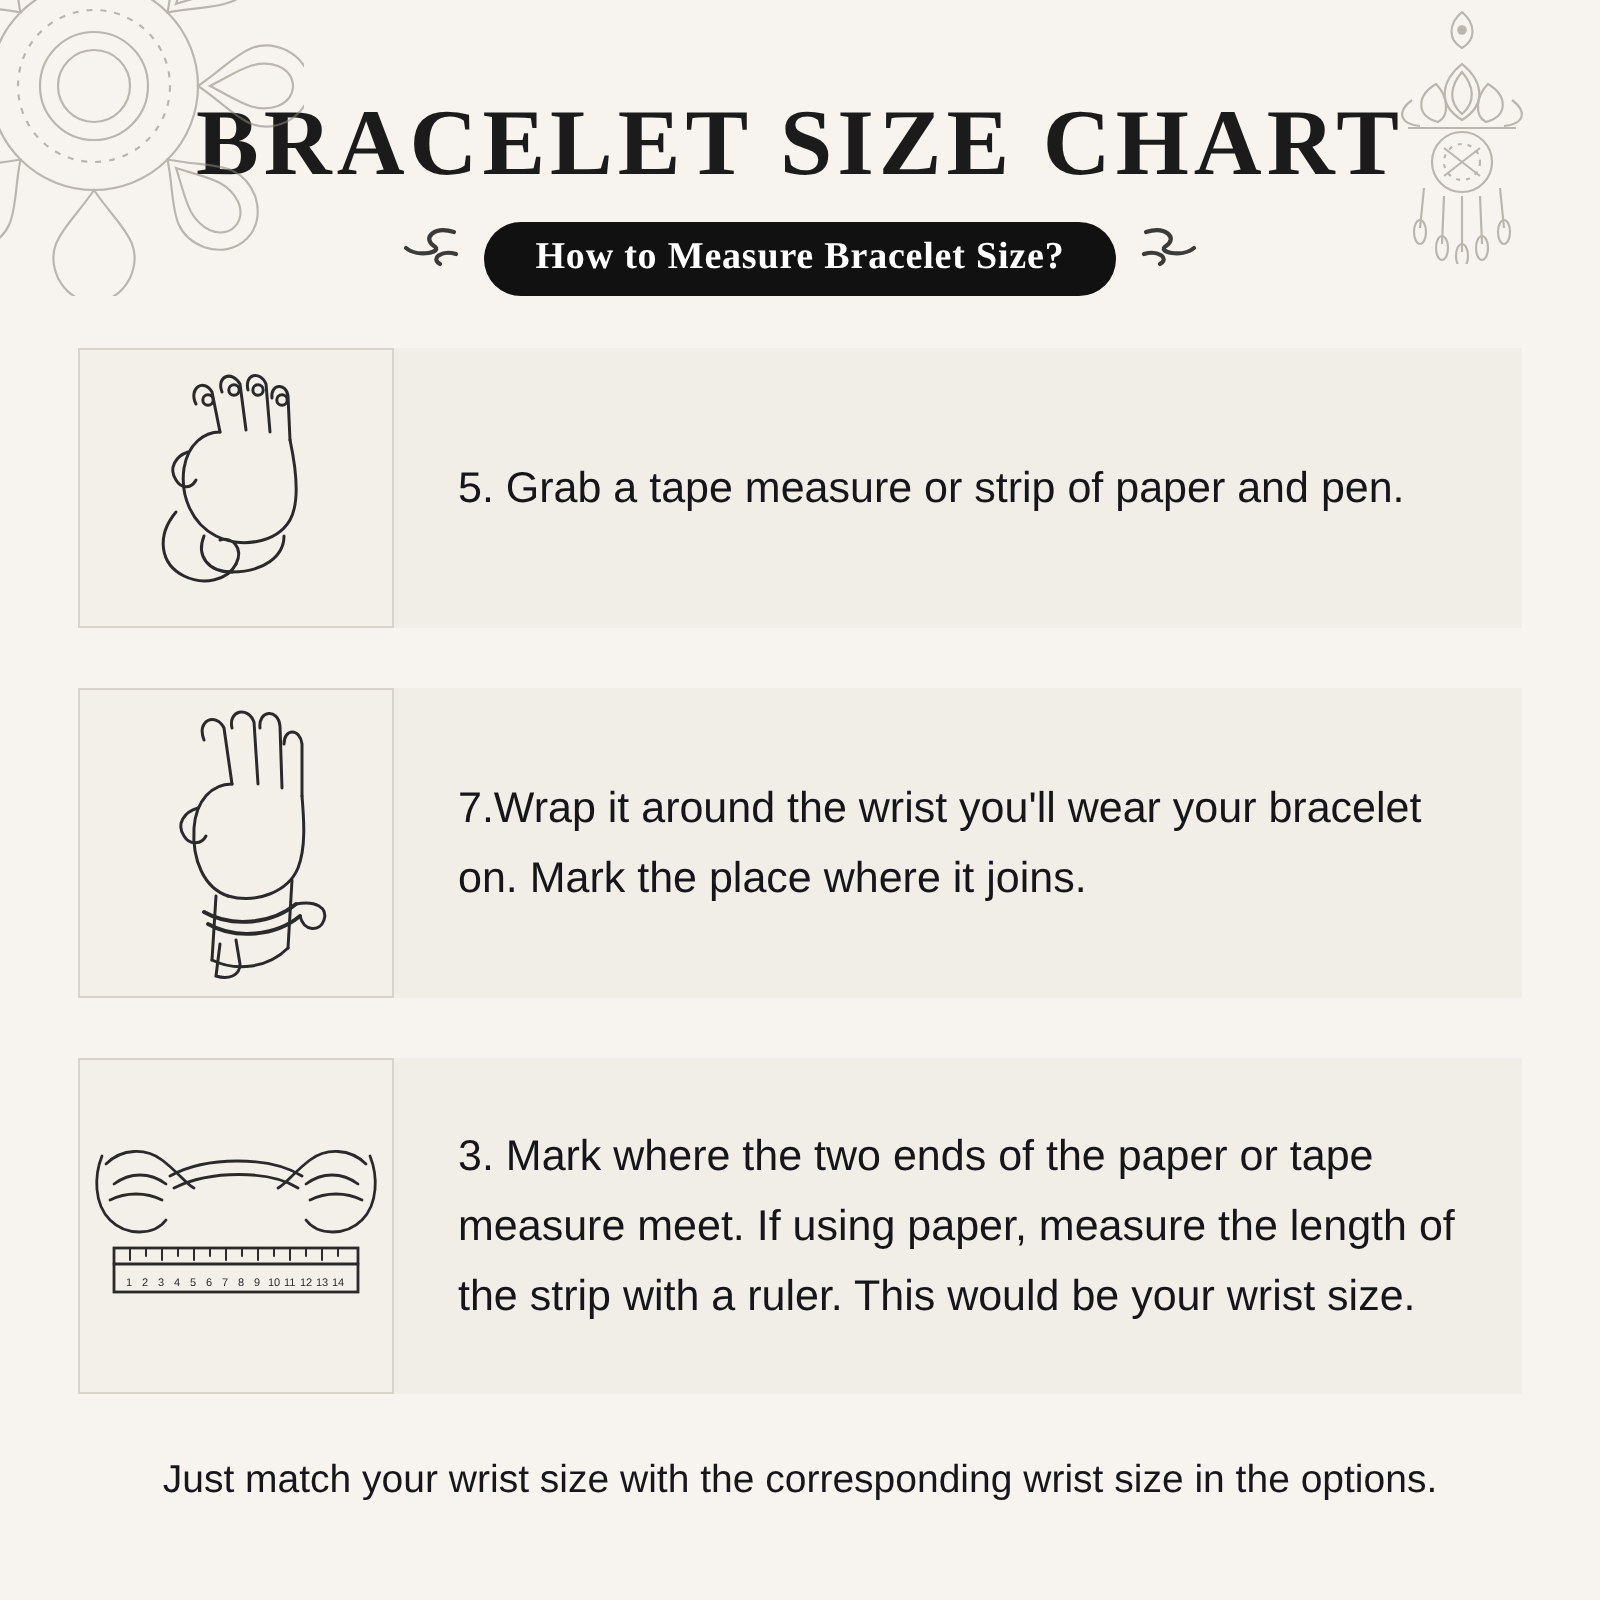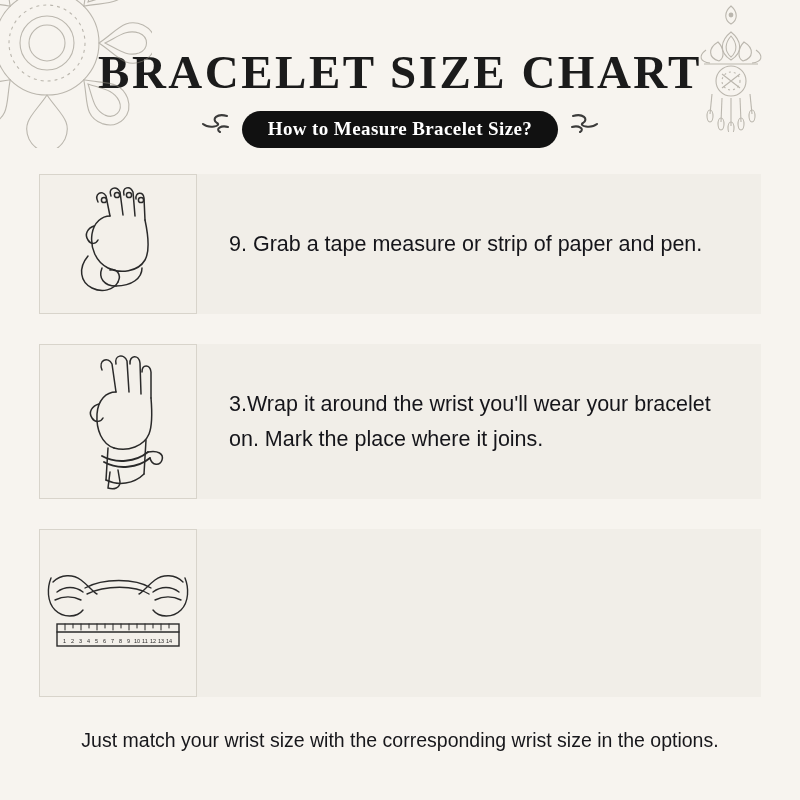--- a/index.html
+++ b/index.html
@@ -216,21 +216,21 @@
           <path d="M58 104 C74 104 84 96 84 86"></path>
           <path d="M30 74 C20 86 22 100 34 106 C44 111 56 108 60 100"></path>
           <path d="M60 100 C64 92 58 86 52 88"></path>
           <circle cx="46" cy="18" r="2.6"></circle>
           <circle cx="59" cy="13" r="2.6"></circle>
           <circle cx="71" cy="13" r="2.6"></circle>
           <circle cx="83" cy="18" r="2.6"></circle>
         </g>
       </svg>
     </div>
-    <div class="step-text">9. Grab a tape measure or strip of paper and pen.</div>
+    <div class="step-text">5. Grab a tape measure or strip of paper and pen.</div>
   </div>
 
   <div class="step step-2">
     <div class="step-figure">
       <svg width="120" height="140" viewBox="0 0 120 140">
         <g stroke="#2a2a2a" fill="none" stroke-width="1.5" stroke-linecap="round">
           <path d="M44 18 C40 8 50 4 54 12 L58 40"></path>
           <path d="M58 12 C56 3 66 1 69 9 L71 40"></path>
           <path d="M72 12 C71 3 81 2 82 11 L83 42"></path>
           <path d="M84 20 C84 12 92 12 93 20 L93 46"></path>
@@ -241,21 +241,21 @@
           <path d="M88 88 L86 122"></path>
           <path d="M48 128 C60 134 76 132 86 122"></path>
 
           <path d="M44 104 C58 112 78 110 90 100" stroke-width="1.9"></path>
           <path d="M46 110 C60 118 80 116 92 106" stroke-width="1.9"></path>
           <path d="M90 100 C100 98 106 102 104 108 C102 114 94 114 92 106"></path>
           <path d="M52 120 L50 136 C56 138 62 136 62 130 L60 118"></path>
         </g>
       </svg>
     </div>
-    <div class="step-text">3.Wrap it around the wrist you'll wear your bracelet on. Mark the place where it joins.</div>
+    <div class="step-text">7.Wrap it around the wrist you'll wear your bracelet on. Mark the place where it joins.</div>
   </div>
 
   <div class="step step-3">
     <div class="step-figure">
       <svg width="150" height="130" viewBox="0 0 150 130">
         <g stroke="#2a2a2a" fill="none" stroke-width="1.4" stroke-linecap="round">
 
           <path d="M10 34 C18 26 30 26 38 32 C46 38 50 44 54 46"></path>
           <path d="M14 44 C22 38 32 38 40 44"></path>
           <path d="M12 52 C20 48 30 48 38 52"></path>
@@ -299,17 +299,18 @@
               <text x="84" y="95">9</text>
             <text x="91" y="95">10</text>
               <text x="99" y="95">11</text>
               <text x="107" y="95">12</text>
             <text x="115" y="95">13</text>
               <text x="123" y="95">14</text>
           </g>
         </g>
       </svg>
     </div>
+    <div class="step-text">3. Mark where the two ends of the paper or tape measure meet. If using paper, measure the length of the strip with a ruler. This would be your wrist size.</div>
   </div>
 
 </div>
 
 <div class="footer-note">Just match your wrist size with the corresponding wrist size in the options.</div>
 
 </body></html>

